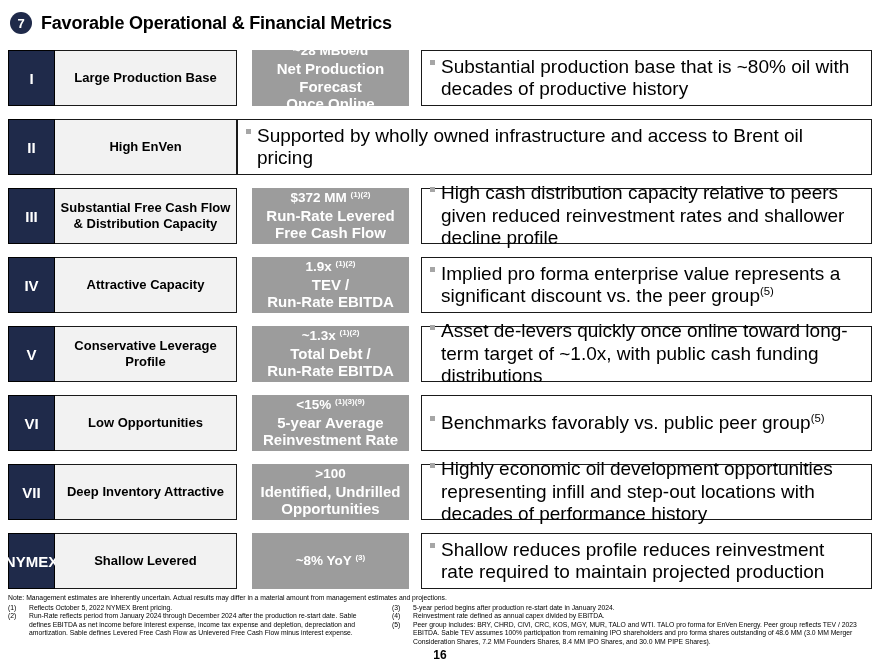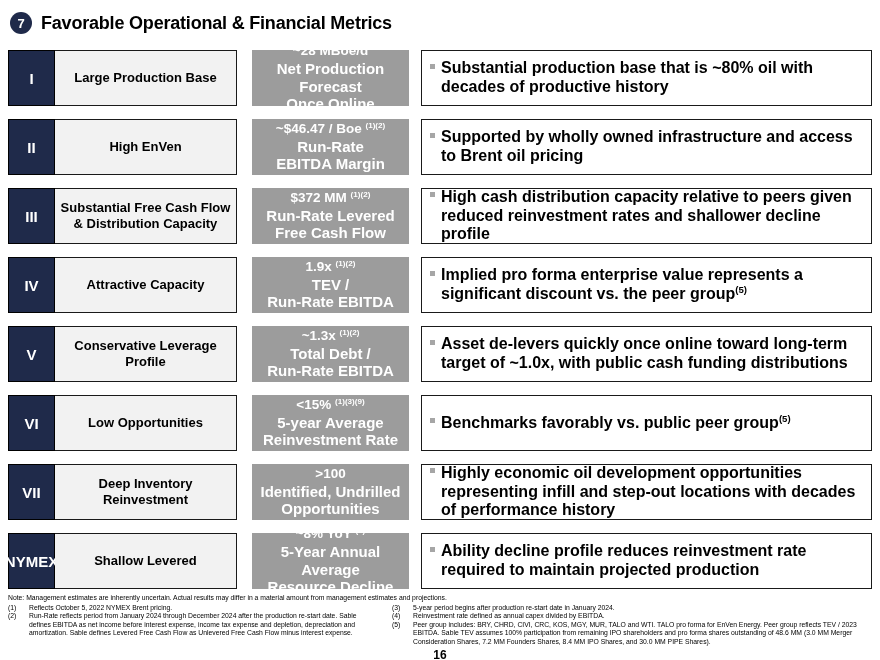--- a/index.html
+++ b/index.html
@@ -54,21 +54,21 @@
   .metric-value { font-size:13.5px; line-height:1.25; }
   .metric-caption { font-size:15px; line-height:1.18; }
   .bullet-box {
     flex:1;
     background:#fff; border:1.5px solid #1a1a1a;
     display:flex; flex-direction:column; justify-content:center; gap:3px;
     padding:4px 10px 4px 8px;
   }
   .bullet { display:flex; align-items:flex-start; gap:6px; }
   .bullet-sq { width:5px; height:5px; background:#a6a6a6; margin-top:4.5px; flex:none; }
-  .bullet-text { font-weight:bold; font-size:16px; line-height:1.18; }
+  .bullet-text { font-weight:normal; font-size:19px; line-height:1.18; }
   sup { font-size:0.6em; vertical-align:super; line-height:0; }
   .footnotes { margin-top:5px; font-size:6.8px; line-height:1.26; color:#000; }
   .foot-note { margin-bottom:1px; }
   .foot-cols { display:flex; gap:12px; }
   .foot-col-left { width:372px; flex:none; }
   .foot-col-right { flex:1; }
   .foot-item { display:flex; }
   .foot-num { width:21px; flex:none; }
   .foot-text { flex:1; }
   .page-number { text-align:center; font-weight:bold; font-size:12px; margin-top:2px; }
@@ -98,24 +98,20 @@
             <span class="bullet-sq"></span>
             <span class="bullet-text">Substantial production base that is ~80% oil with decades of productive history</span>
           </div>
         </div>
       </div>
       <div class="metric-row">
         <div class="numeral-box">II</div>
         <div class="label-box">
           <span>High EnVen</span>
         </div>
-        <div class="metric-box">
-          <div class="metric-value">~$46.47 / Boe <sup>(1)(2)</sup></div>
-          <div class="metric-caption">Run-Rate<br>EBITDA Margin</div>
-        </div>
         <div class="bullet-box">
           <div class="bullet">
             <span class="bullet-sq"></span>
             <span class="bullet-text">Supported by wholly owned infrastructure and access to Brent oil pricing</span>
           </div>
         </div>
       </div>
       <div class="metric-row">
         <div class="numeral-box">III</div>
         <div class="label-box">
@@ -176,46 +172,45 @@
         <div class="bullet-box">
           <div class="bullet">
             <span class="bullet-sq"></span>
             <span class="bullet-text">Benchmarks favorably vs. public peer group<sup>(5)</sup></span>
           </div>
         </div>
       </div>
       <div class="metric-row">
         <div class="numeral-box">VII</div>
         <div class="label-box">
-          <span>Deep Inventory Reinvestment</span>
+          <span>Deep Inventory Attractive</span>
         </div>
         <div class="metric-box">
           <div class="metric-value">&gt;100 </div>
           <div class="metric-caption">Identified, Undrilled<br>Opportunities</div>
         </div>
         <div class="bullet-box">
           <div class="bullet">
             <span class="bullet-sq"></span>
             <span class="bullet-text">Highly economic oil development opportunities representing infill and step-out locations with decades of performance history</span>
           </div>
         </div>
       </div>
       <div class="metric-row">
         <div class="numeral-box">NYMEX</div>
         <div class="label-box">
           <span>Shallow Levered</span>
         </div>
         <div class="metric-box">
           <div class="metric-value">~8% YoY <sup>(3)</sup></div>
-          <div class="metric-caption">5-Year Annual Average<br>Resource Decline</div>
-        </div>
-        <div class="bullet-box">
-          <div class="bullet">
-            <span class="bullet-sq"></span>
-            <span class="bullet-text">Ability decline profile reduces reinvestment rate required to maintain projected production</span>
+        </div>
+        <div class="bullet-box">
+          <div class="bullet">
+            <span class="bullet-sq"></span>
+            <span class="bullet-text">Shallow reduces profile reduces reinvestment rate required to maintain projected production</span>
           </div>
         </div>
       </div>
     </main>
 
   <footer class="footnotes">
     <div class="foot-note">Note: Management estimates are inherently uncertain. Actual results may differ in a material amount from management estimates and projections.</div>
     <div class="foot-cols">
       <div class="foot-col-left">
           <div class="foot-item">

